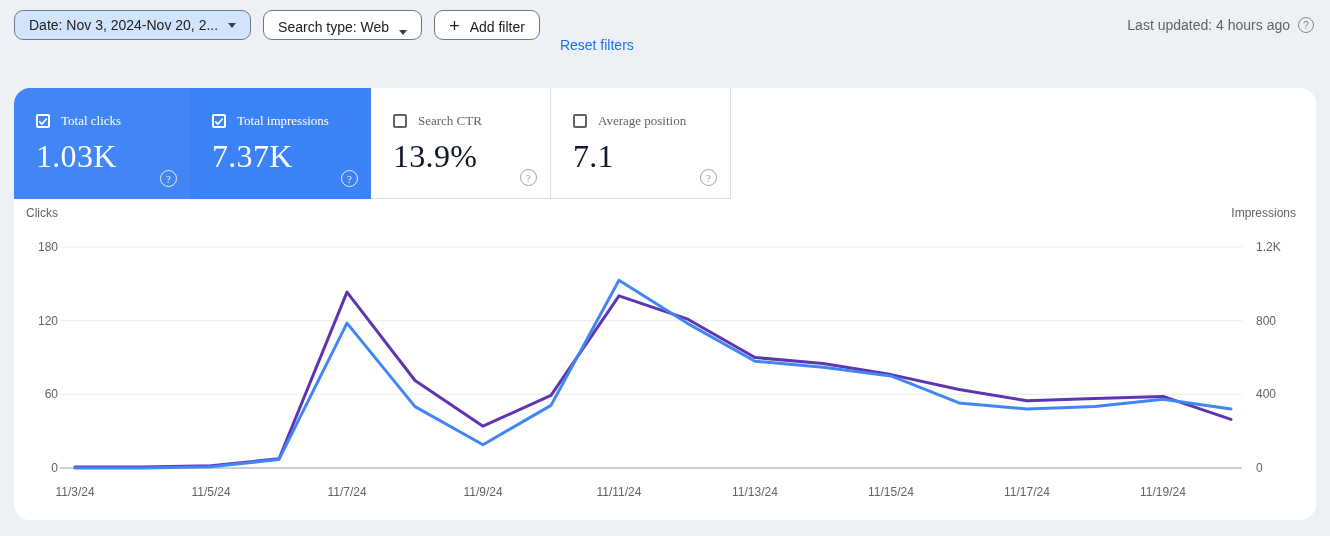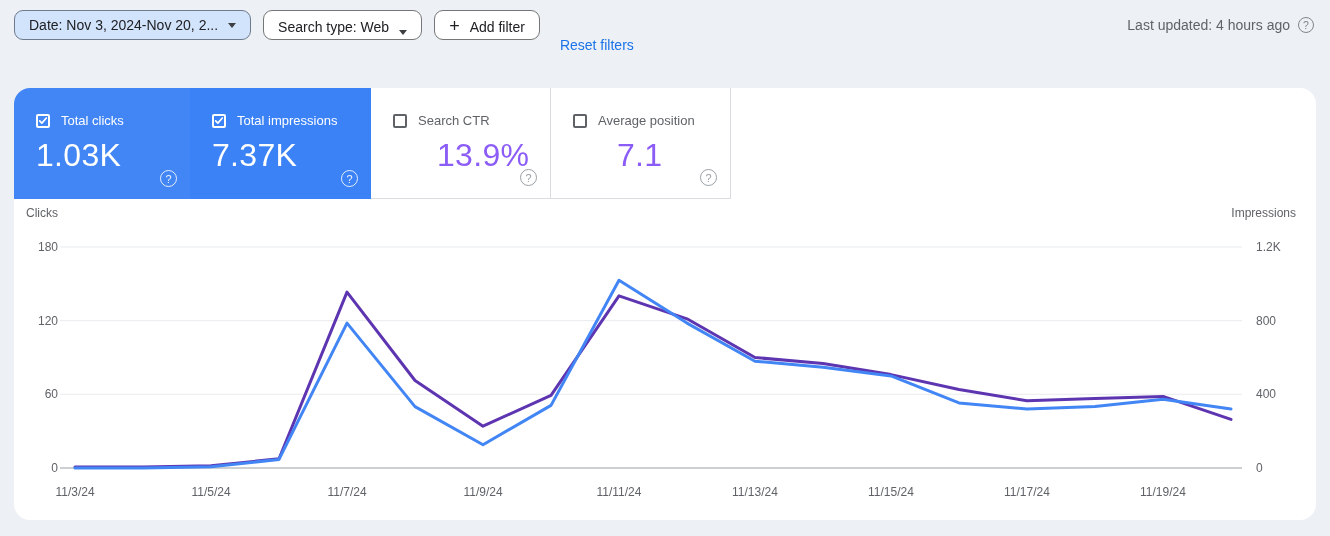--- a/index.html
+++ b/index.html
@@ -80,21 +80,21 @@
   .panel {
     margin: 48px 14px 0 14px;
     width: 1302px;
     height: 432px;
     background: #ffffff;
     border-radius: 16px;
   }
 
   
   .cards { display: flex; height: 111px; }
-  .card { position: relative; padding: 25px 16px 17px 22px; cursor: pointer; }
+  .card { position: relative; padding: 25px 16px 17px 22px; cursor: pointer; font-family: Liberation Serif, serif; }
   .card-clicks      { width: 176px; background: #4285f4; border-top-left-radius: 16px; color: #fff; }
   .card-impressions { width: 181px; background: #3b82f6; color: #fff; }
   .card-ctr, .card-position {
     width: 180px;
     background: #fff;
     color: #5f6368;
     border-right: 1px solid #dadce0;
     border-bottom: 1px solid #dadce0;
   }
   .card-top { display: flex; align-items: center; gap: 11px; font-size: 13px; font-weight: 500; }
@@ -103,21 +103,21 @@
     border: 2px solid #fff;
     border-radius: 2px;
     display: inline-flex;
     align-items: center;
     justify-content: center;
     flex: 0 0 auto;
   }
   .checkbox.unchecked { border-color: #5f6368; }
   .checkbox svg { display: block; }
   .card-value { margin-top: 9px; font-size: 32px; font-weight: 400; letter-spacing: .3px; }
-  .card-ctr .card-value, .card-position .card-value { color: #8b5cf6; margin-left: 44px; }
+  .card-ctr .card-value, .card-position .card-value { color: #0f172a; }
   .card-help {
     position: absolute;
     right: 13px; bottom: 12px;
     width: 17px; height: 17px;
     border: 1.5px solid rgba(255,255,255,.85);
     border-radius: 50%;
     display: inline-flex;
     align-items: center;
     justify-content: center;
     font-size: 11px;

